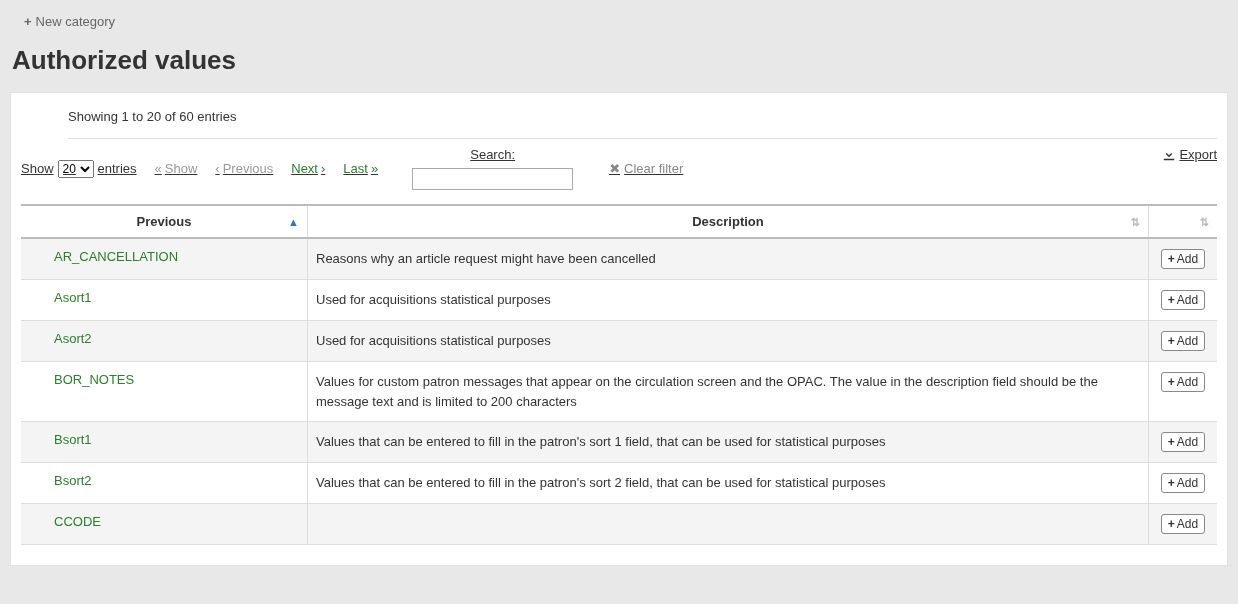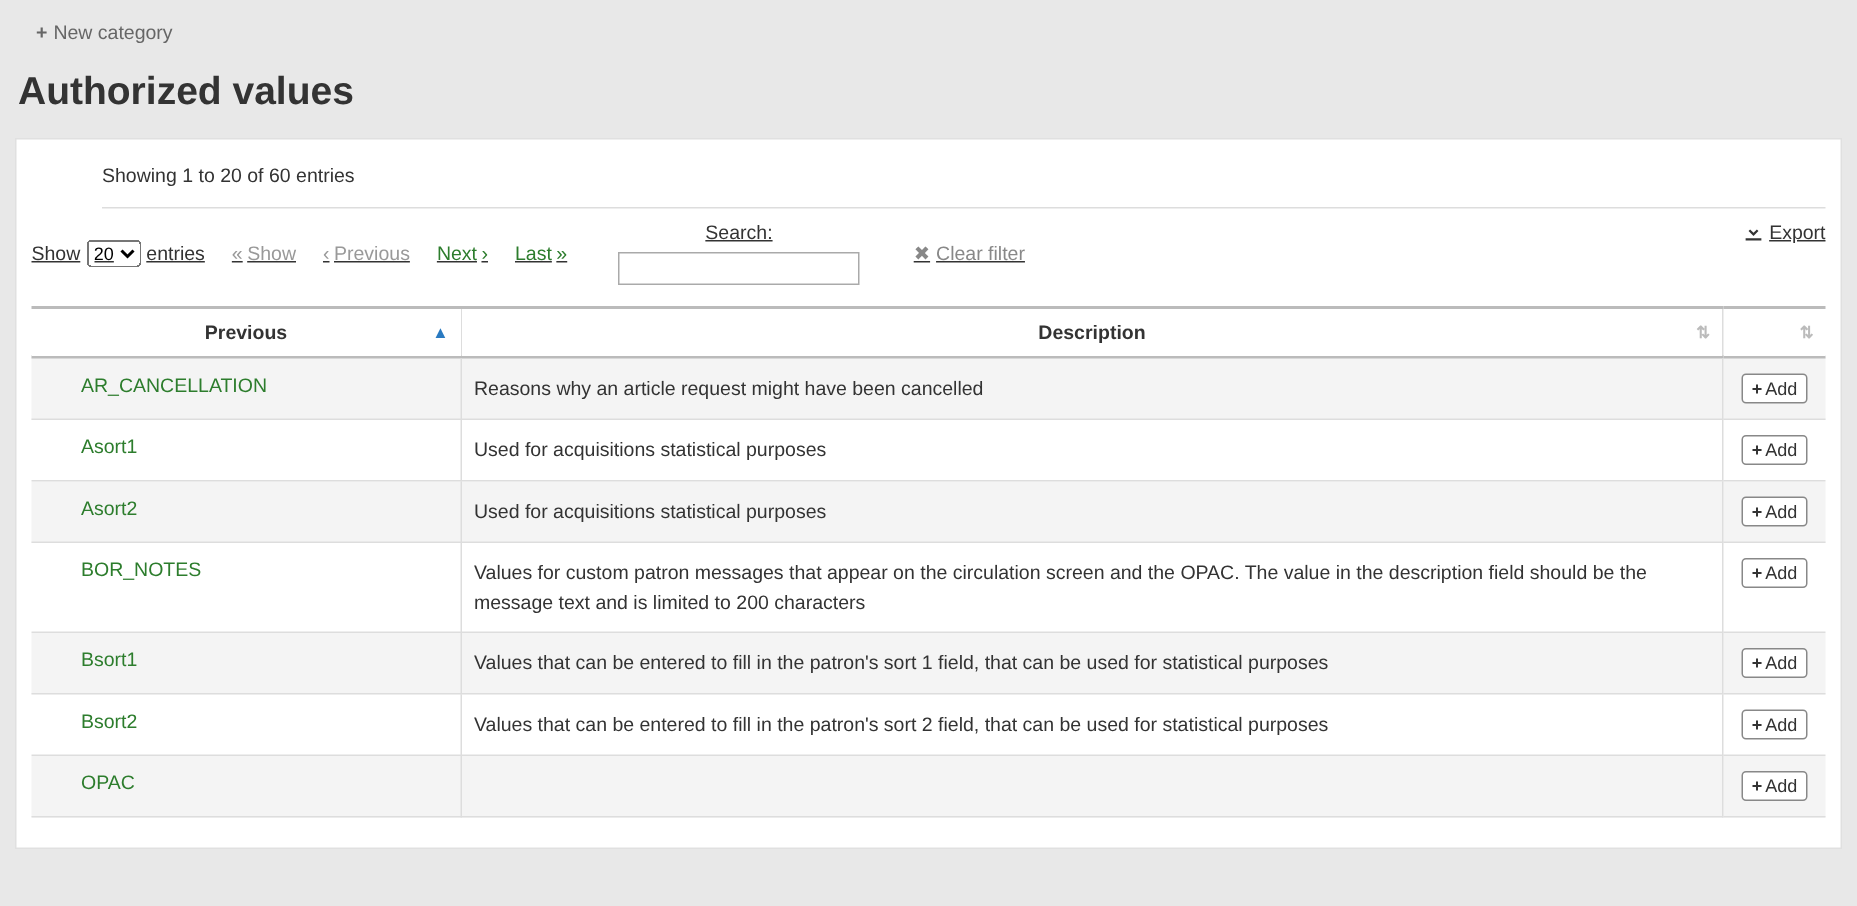--- a/index.html
+++ b/index.html
@@ -288,21 +288,21 @@
           </tr>
           <tr>
             <td class="cat-cell"><a href="#">Bsort2</a></td>
             <td class="desc-cell">Values that can be entered to fill in the patron's sort 2 field, that can be used for statistical purposes</td>
             <td class="action-cell"><span class="add-btn">
                 <span class="plus">+</span>
                 <span>Add</span>
               </span></td>
           </tr>
           <tr>
-            <td class="cat-cell"><a href="#">OPAC</a></td>
+            <td class="cat-cell"><a href="#">CCODE</a></td>
             <td class="desc-cell"></td>
             <td class="action-cell"><span class="add-btn">
                 <span class="plus">+</span>
                 <span>Add</span>
               </span></td>
           </tr>
         </tbody>
     </table>
   </div>
 </div>

